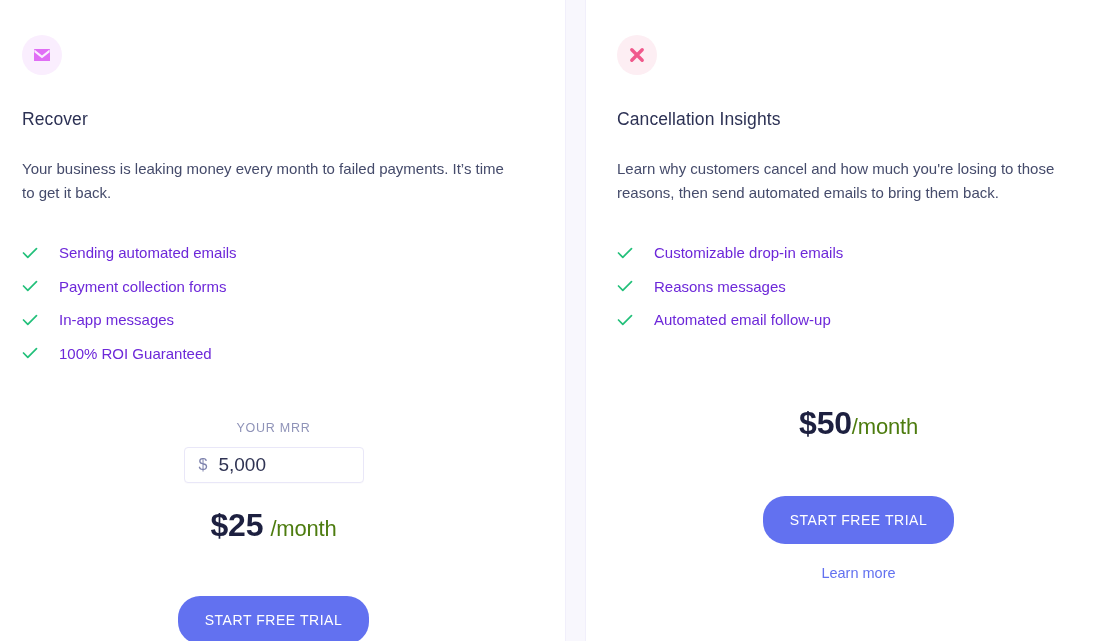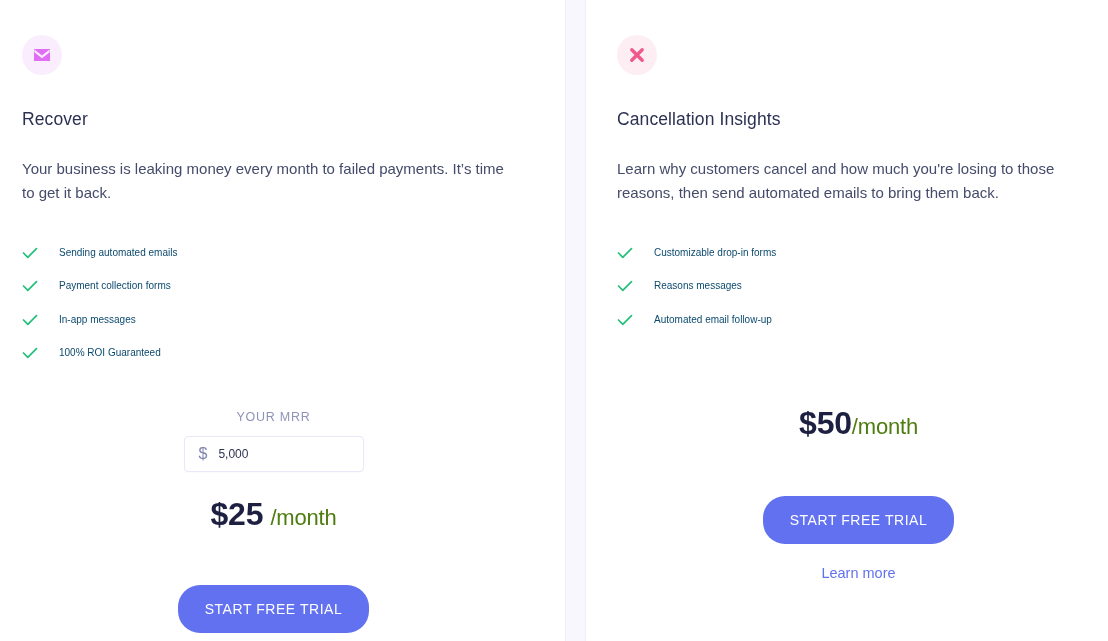--- a/index.html
+++ b/index.html
@@ -103,30 +103,30 @@
   .feature-check {
     width: 16px;
     height: 16px;
     flex: 0 0 16px;
     display: flex;
     align-items: center;
     justify-content: center;
     margin-right: 21px;
   }
   .feature-label {
-    font-size: 10px;
-    color: #0c4a6e;
+    font-size: 15px;
+    color: #6d28d9;
     line-height: 1;
   }
 
   
   .price-block {
     text-align: center;
   }
-  .price-block-left  { margin-top: 41px; }
+  .price-block-left  { margin-top: 52px; }
   .price-block-right { margin-top: 70px; }
 
   .price-caption {
     font-size: 12.5px;
     letter-spacing: 0.75px;
     color: #8f93b8;
     text-transform: uppercase;
     line-height: 1;
   }
 
@@ -143,21 +143,21 @@
     padding-left: 14px;
     box-shadow: 0 1px 1px rgba(60,60,120,0.02);
   }
   .mrr-currency {
     font-size: 16px;
     color: #7e83ad;
     margin-right: 11px;
     line-height: 1;
   }
   .mrr-value {
-    font-size: 12px;
+    font-size: 19px;
     color: #2f3353;
     line-height: 1;
     border: none;
     outline: none;
     background: transparent;
     font-family: inherit;
     padding: 0;
     width: 120px;
   }
 
@@ -307,21 +307,21 @@
       <p class="card-desc">Learn why customers cancel and how much you're losing to those reasons, then send automated emails to bring them back.</p>
     </div>
 
     <ul class="features features-right">
       <li class="feature-item">
         <span class="feature-check">
           <svg width="16" height="12" viewBox="0 0 16 12" aria-hidden="true">
             <path d="M1.5 6 L5.8 10.3 L14.5 1.6" fill="none" stroke="#22c07a" stroke-width="1.7" stroke-linecap="round" stroke-linejoin="round"></path>
           </svg>
         </span>
-        <span class="feature-label">Customizable drop-in forms</span>
+        <span class="feature-label">Customizable drop-in emails</span>
       </li>
       <li class="feature-item">
         <span class="feature-check">
           <svg width="16" height="12" viewBox="0 0 16 12" aria-hidden="true">
             <path d="M1.5 6 L5.8 10.3 L14.5 1.6" fill="none" stroke="#22c07a" stroke-width="1.7" stroke-linecap="round" stroke-linejoin="round"></path>
           </svg>
         </span>
         <span class="feature-label">Reasons messages</span>
       </li>
       <li class="feature-item">

